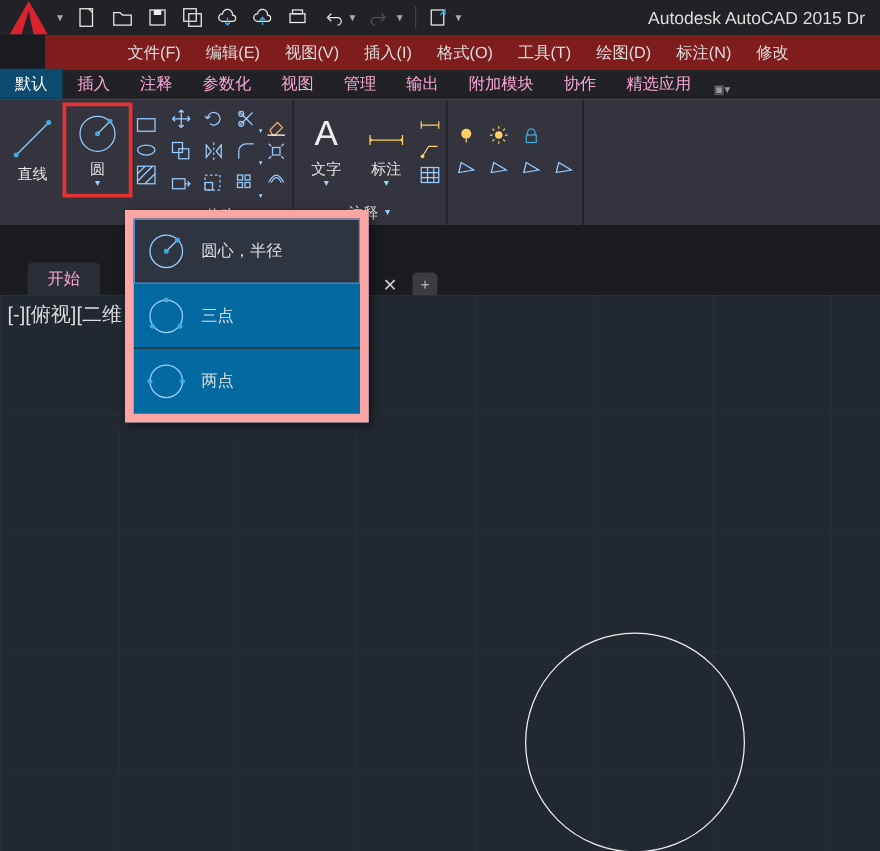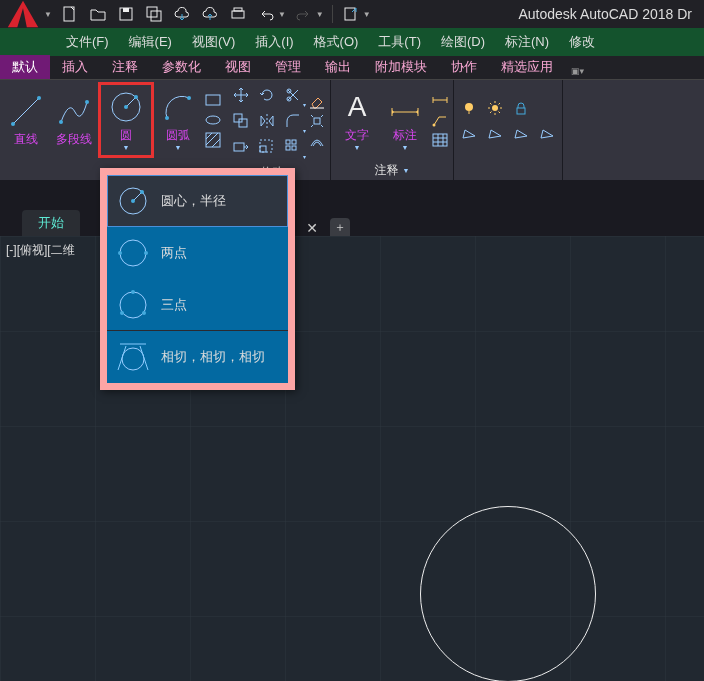--- a/index.html
+++ b/index.html
@@ -7,40 +7,40 @@
 
   
   .qat { display: flex; align-items: center; height: 28px; background: #212126; padding: 0 4px; gap: 8px; }
   .qat .logo { width: 38px; height: 38px; position: relative; }
   .qat .qicon { width: 20px; height: 20px; display: flex; align-items: center; justify-content: center; color: #eee; }
   .qat .sep { width: 1px; height: 18px; background: #444; }
   .qat .chev { color: #aaa; font-size: 8px; margin-left: -6px; }
   .title { margin-left: auto; color: #ddd; font-size: 14px; padding-right: 8px; white-space: nowrap; }
 
   
-  .menubar { display: flex; align-items: center; height: 28px; background: #14532d; padding: 0 4px; gap: 4px; }
+  .menubar { display: flex; align-items: center; height: 28px; background: #7f1d1d; padding: 0 4px; gap: 4px; margin-left: 36px; }
   .menubar .logo-space { width: 50px; }
   .menubar .mitem { color: #ddd; font-size: 13px; padding: 2px 8px; cursor: pointer; }
 
   
   .rtabs { display: flex; align-items: flex-end; height: 24px; background: #212126; padding: 0 0; gap: 0; border-bottom: 1px solid #444; }
   .rtabs .rtab { color: #f9a8d4; font-size: 13px; padding: 3px 12px; cursor: pointer; }
-  .rtabs .rtab.active { background: #701a75; color: #fff; text-align: center; }
+  .rtabs .rtab.active { background: #0c4a6e; color: #fff; text-align: center; }
   .rtabs .dd { color: #999; font-size: 9px; padding: 3px 6px; }
 
   
   .ribbon { display: flex; background: #34343e; height: 100px; }
   .panel { display: flex; flex-direction: column; height: 100%; border-right: 1px solid #1a1a21; }
   .panel .body { flex: 1; display: flex; align-items: center; padding: 4px; gap: 4px; }
   .panel .label { height: 20px; font-size: 12px; color: #ddd; text-align: center; padding: 2px 6px; display: flex; justify-content: center; align-items: center; gap: 4px; }
   .panel .label .tri { font-size: 7px; color: #9cf; }
 
   .big-btn { display: flex; flex-direction: column; align-items: center; justify-content: center; width: 44px; height: 72px; cursor: pointer; }
   .big-btn .icon { width: 36px; height: 36px; display: flex; align-items: center; justify-content: center; }
-  .big-btn .lbl { font-size: 12px; color: #d946ef; margin-top: 2px; }
+  .big-btn .lbl { font-size: 12px; color: #e5e5e5; margin-top: 2px; }
   .big-btn .tri { font-size: 7px; color: #9cf; }
 
   .grid-icons { display: grid; grid-template-columns: repeat(3, 22px); gap: 4px; }
   .grid-icons .sicon, .row-icons .sicon { width: 22px; height: 22px; display: flex; align-items: center; justify-content: center; cursor: pointer; position:relative; }
   .sicon .tri { position:absolute; right:-2px; bottom:-2px; font-size:6px; color:#9cf; }
 
   .row-icons { display: flex; gap: 4px; }
   .col-stack { display: flex; flex-direction: column; gap: 2px; }
 
   
@@ -51,31 +51,31 @@
   .circle-dd { position: absolute; left: 100px; top: 168px; background: #0369a1; border: 7px solid #fca5a5; width: 195px; z-index: 50; box-shadow: 2px 2px 8px rgba(0,0,0,.5); }
   .circle-dd .ddrow { display: flex; align-items: center; height: 52px; padding: 0 8px; cursor: pointer; }
   .circle-dd .ddrow.sep-after { border-bottom: 1px solid #2a2a30; }
   .circle-dd .ddrow.sel { background: #2e3540; outline: 1px solid #4a90d9; outline-offset: -1px; }
   .circle-dd .ddrow .iicon { width: 36px; height: 36px; margin-right: 10px; display:flex; align-items:center; justify-content:center; }
   .circle-dd .ddrow span { font-size: 13px; color: #ddd; }
   .dd-hl { position: absolute; border: 3px solid #e63232; pointer-events: none; }
 
   
   .dtabs { position: absolute; top: 210px; left: 0; right: 0; height: 26px; background: #1a1a21; display: flex; align-items: flex-end; z-index: 5; }
-  .dtabs .dtab { height: 26px; background: #2a2d33; display: flex; align-items: center; padding: 0 16px; font-size: 13px; color: #5eead4; border-radius: 4px 4px 0 0; margin-left: 22px; }
+  .dtabs .dtab { height: 26px; background: #2a2d33; display: flex; align-items: center; padding: 0 16px; font-size: 13px; color: #f9a8d4; border-radius: 4px 4px 0 0; margin-left: 22px; }
   .dtabs .xbtn { margin-left: 12px; color: #ccc; font-size: 14px; width: 20px; text-align: center; cursor:pointer; }
   .dtabs .plus { margin-left: 8px; width: 20px; height: 18px; background: #3a3c42; border-radius: 4px 4px 0 0; display: flex; align-items: center; justify-content: center; color: #ccc; font-size: 12px; cursor:pointer; }
 
   
   .canvas { position: absolute; top: 236px; left: 0; right: 0; bottom: 0; background: #212830; }
   .grid { position: absolute; inset: 0; background-image:
       linear-gradient(to right, rgba(80,90,100,.35) 1px, transparent 1px),
       linear-gradient(to bottom, rgba(80,90,100,.35) 1px, transparent 1px);
     background-size: 95px 95px; background-position: 0 0; opacity: .4; }
-  .vc { position: absolute; left: 6px; top: 6px; font-size: 12px; color: #ddd; }
+  .vc { position: absolute; left: 6px; top: 6px; font-size: 16px; color: #ddd; }
   .drawn-circle { position: absolute; width: 176px; height: 176px; border: 1px solid #eee; border-radius: 50%; left: 420px; top: 270px; }
 
   svg { display: block; }
 </style>
 </head>
 <body>
 
 <div class="qat">
   <div class="logo">
     <svg viewBox="0 0 40 40" width="38" height="38">
@@ -139,21 +139,21 @@
     </div>
     <span class="chev">▼</span>
   <div class="sep"></div>
   <div class="qicon">
       <svg width="16" height="16" viewBox="0 0 16 16">
         <rect x="2" y="2" width="10" height="12" fill="none" stroke="#eee"></rect>
         <path d="M9 6l4-4v4" fill="none" stroke="#4ad"></path>
       </svg>
     </div>
     <span class="chev">▼</span>
-  <div class="title">Autodesk AutoCAD 2018   Dr</div>
+  <div class="title">Autodesk AutoCAD 2015   Dr</div>
 </div>
 
 <div class="menubar">
   <div class="logo-space"></div>
   <div class="mitem">文件(F)</div>
   <div class="mitem">编辑(E)</div>
   <div class="mitem">视图(V)</div>
   <div class="mitem">插入(I)</div>
   <div class="mitem">格式(O)</div>
   <div class="mitem">工具(T)</div>
@@ -183,51 +183,30 @@
       <div class="big-btn">
         <div class="icon">
             <svg width="34" height="34" viewBox="0 0 34 34">
               <line x1="4" y1="30" x2="30" y2="4" stroke="#9cf"></line>
               <circle cx="4" cy="30" r="2" fill="#4ad"></circle>
               <circle cx="30" cy="4" r="2" fill="#4ad"></circle>
             </svg>
           </div>
         <span class="lbl">直线</span>
       </div>
-      <div class="big-btn">
-        <div class="icon">
-            <svg width="34" height="34" viewBox="0 0 34 34">
-              <path d="M4 28 Q12 6 18 18 T30 8" stroke="#9cf" fill="none"></path>
-              <circle cx="4" cy="28" r="2" fill="#4ad"></circle>
-              <circle cx="30" cy="8" r="2" fill="#4ad"></circle>
-            </svg>
-          </div>
-        <span class="lbl">多段线</span>
-      </div>
       <div class="big-btn circle-btn hl-red">
         <div class="icon">
             <svg width="36" height="36" viewBox="0 0 36 36">
               <circle cx="18" cy="18" r="14" stroke="#9cf" fill="none"></circle>
               <line x1="18" y1="18" x2="28" y2="8" stroke="#9cf"></line>
               <circle cx="18" cy="18" r="2" fill="#4ad"></circle>
               <circle cx="28" cy="8" r="2" fill="#4ad"></circle>
             </svg>
           </div>
         <span class="lbl">圆</span>
-        <span class="tri">▼</span>
-      </div>
-      <div class="big-btn">
-        <div class="icon">
-            <svg width="34" height="34" viewBox="0 0 34 34">
-              <path d="M6 28 A16 16 0 0 1 28 8" stroke="#9cf" fill="none"></path>
-              <circle cx="6" cy="28" r="2" fill="#4ad"></circle>
-              <circle cx="28" cy="8" r="2" fill="#4ad"></circle>
-            </svg>
-          </div>
-        <span class="lbl">圆弧</span>
         <span class="tri">▼</span>
       </div>
       <div class="col-stack">
         <div class="sicon">
             <svg width="18" height="18" viewBox="0 0 18 18">
               <rect x="2" y="4" width="14" height="10" stroke="#9cf" fill="none"></rect>
             </svg>
             <span class="tri">▾</span>
           </div>
         <div class="sicon">
@@ -446,51 +425,40 @@
     <div class="iicon">
         <svg width="34" height="34" viewBox="0 0 34 34">
           <circle cx="17" cy="17" r="13" stroke="#9cf" fill="none"></circle>
           <line x1="17" y1="17" x2="26" y2="8" stroke="#9cf"></line>
           <circle cx="17" cy="17" r="2" fill="#4ad"></circle>
           <circle cx="26" cy="8" r="2" fill="#4ad"></circle>
         </svg>
       </div>
     <span>圆心，半径</span>
   </div>
-  <div class="ddrow">
-    <div class="iicon">
-        <svg width="34" height="34" viewBox="0 0 34 34">
-          <circle cx="17" cy="17" r="13" stroke="#9cf" fill="none"></circle>
-          <circle cx="4" cy="17" r="2" fill="#4ad"></circle>
-          <circle cx="30" cy="17" r="2" fill="#4ad"></circle>
-        </svg>
-      </div>
-    <span>两点</span>
-  </div>
   <div class="ddrow sep-after">
     <div class="iicon">
         <svg width="34" height="34" viewBox="0 0 34 34">
           <circle cx="17" cy="17" r="13" stroke="#9cf" fill="none"></circle>
           <circle cx="17" cy="4" r="2" fill="#4ad"></circle>
           <circle cx="6" cy="25" r="2" fill="#4ad"></circle>
           <circle cx="28" cy="25" r="2" fill="#4ad"></circle>
         </svg>
       </div>
     <span>三点</span>
   </div>
   <div class="ddrow">
     <div class="iicon">
         <svg width="34" height="34" viewBox="0 0 34 34">
-          <circle cx="17" cy="19" r="11" stroke="#9cf" fill="none"></circle>
-          <line x1="4" y1="4" x2="30" y2="4" stroke="#8cf"></line>
-          <line x1="2" y1="30" x2="10" y2="6" stroke="#8cf"></line>
-          <line x1="32" y1="30" x2="24" y2="6" stroke="#8cf"></line>
+          <circle cx="17" cy="17" r="13" stroke="#9cf" fill="none"></circle>
+          <circle cx="4" cy="17" r="2" fill="#4ad"></circle>
+          <circle cx="30" cy="17" r="2" fill="#4ad"></circle>
         </svg>
       </div>
-    <span>相切，相切，相切</span>
+    <span>两点</span>
   </div>
 </div>
 <div class="dd-hl" style="left:100px; top:440px; width:195px; height:55px;"></div>
 
 <div class="dtabs">
   <div class="dtab">
       <span>开始</span>
     </div>
   <div style="flex:0 0 210px"></div>
   <div class="xbtn">✕</div>

